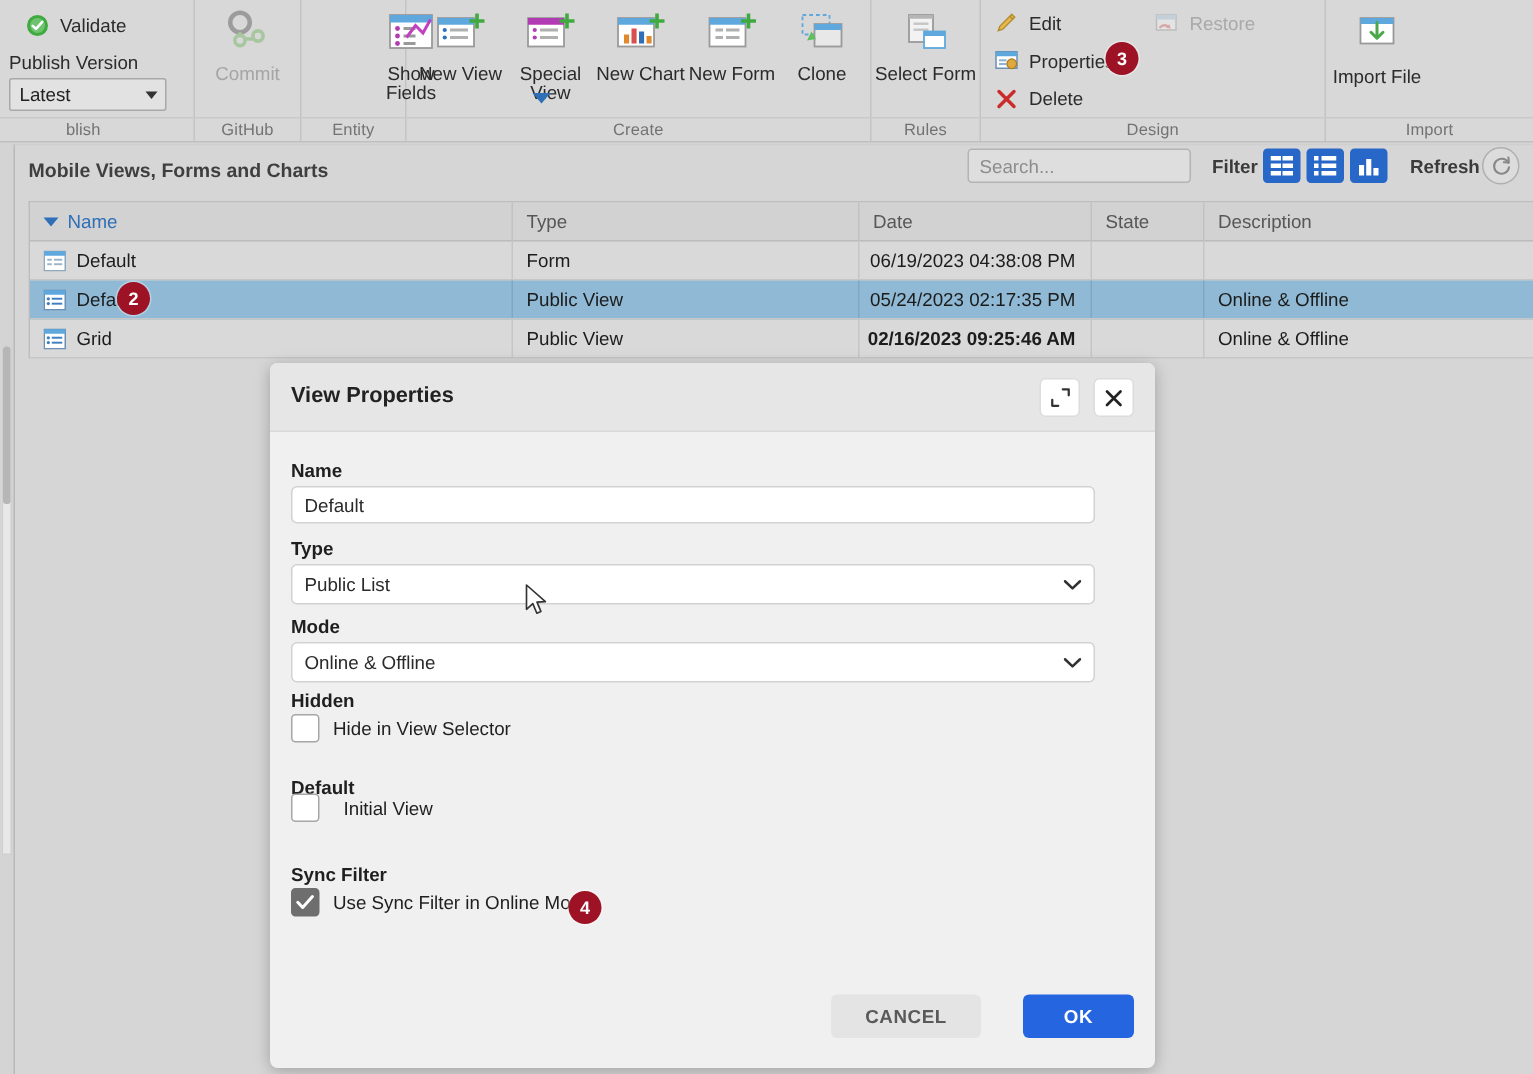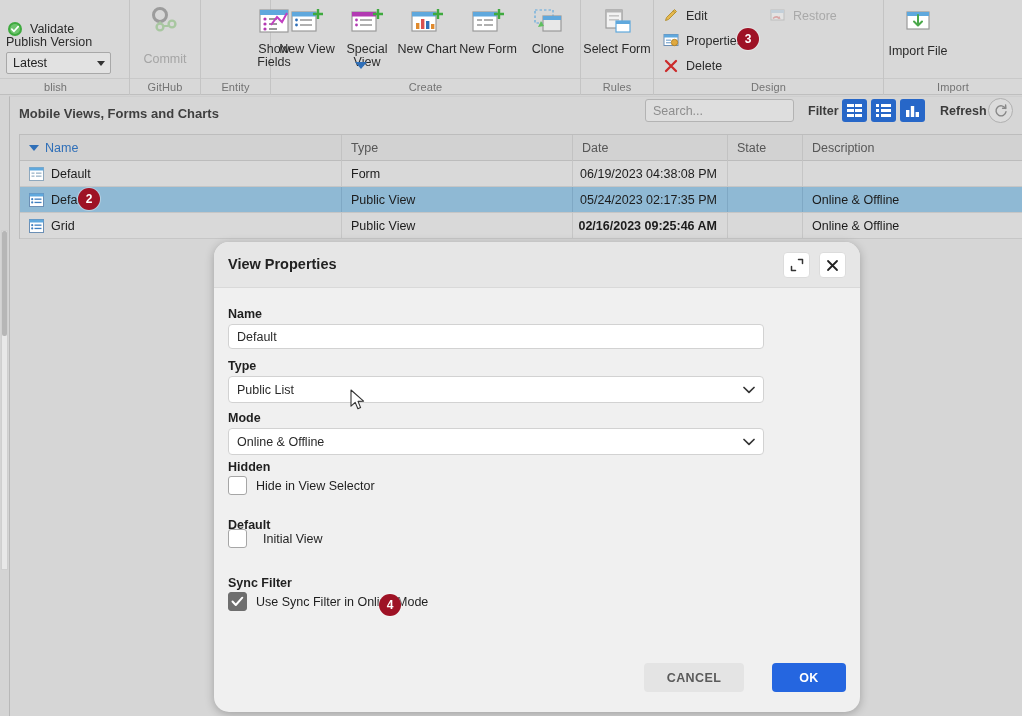--- a/index.html
+++ b/index.html
@@ -133,25 +133,24 @@
     position: absolute; left: 1px; top: 230px; width: 7px; height: 340px;
     background: #e8e8e8; border: 1px solid #cfcfcf;
   }
   #leftscroll-thumb {
     position: absolute; left: 0; top: 0; width: 5px; height: 105px;
     background: #b6b6b6; border-radius: 2px;
   }
 
   
   #modal {
-    position: absolute; left: 180px; top: 242px; width: 646px; height: 470px;
-    background: #f0f0f0; border-radius: 15px;
+    position: absolute; left: 180px; top: 242px; width: 590px; height: 470px;
+    background: #f0f0f0; border-radius: 5px;
     box-shadow: 0 2px 10px rgba(0,0,0,.25);
     overflow: hidden;
-    margin-left: 34px;
   }
   #modal-head {
     position: absolute; left:0; top: 0; width: 100%; height: 46px;
     background: #e6e6e6; border-bottom: 1px solid #d9d9d9;
   }
   #modal-title {
     position: absolute; left: 14px; top: 14px;
     font-size: 14.5px; font-weight: bold; color: #222;
   }
   .hbtn {
@@ -207,42 +206,42 @@
   
   #cursor { position: absolute; left: 350px; top: 389px; }
 </style>
 </head>
 <body>
 
 <div id="ribbon">
 
   <div class="rgroup" style="left:-18px;width:148px;">
     <div class="rgroup-body">
-      <div class="smitem" style="left:24px;top:5px;margin-top:12px;">
+      <div class="smitem" style="left:34px;top:5px;">
         <span class="ic">
           <svg width="16" height="16" viewBox="0 0 16 16">
               <circle cx="8" cy="8" r="7" fill="#3faa3f"></circle>
               <circle cx="8" cy="8" r="5" fill="#6ec46e"></circle>
               <path d="M4.8 8.2 L7 10.3 L11.2 5.6" stroke="#fff" stroke-width="1.7" fill="none" stroke-linecap="round" stroke-linejoin="round"></path>
             </svg>
         </span>
         <span>Validate</span>
       </div>
       <div class="pubtext" style="left:24px;top:35px;">Publish Version</div>
       <div class="combo" style="left:24px;top:52px;width:105px;height:22px;">
         <span class="cv">Latest</span>
         <span class="carr"></span>
       </div>
     </div>
     <div class="rgroup-label">blish</div>
   </div>
 
   <div class="rgroup" style="left:130px;width:71px;">
     <div class="rgroup-body">
-      <div class="bigbtn disabled" style="left:1px;top:4px;width:68px;gap:10px;">
+      <div class="bigbtn disabled" style="left:1px;top:4px;width:68px;">
         <span class="ic">
           <svg width="34" height="34" viewBox="0 0 34 34">
             <circle cx="12" cy="10" r="6.5" fill="none" stroke="#9c9c9c" stroke-width="3"></circle>
             <circle cx="12" cy="22" r="3.4" fill="none" stroke="#a8c7a0" stroke-width="2.4"></circle>
             <circle cx="24" cy="19" r="3.4" fill="none" stroke="#a8c7a0" stroke-width="2.4"></circle>
             <path d="M12 16.5 v2.2 M15.2 21 h5.4" stroke="#a8c7a0" stroke-width="2.2" fill="none"></path>
           </svg>
         </span>
         <span>Commit</span>
       </div>

